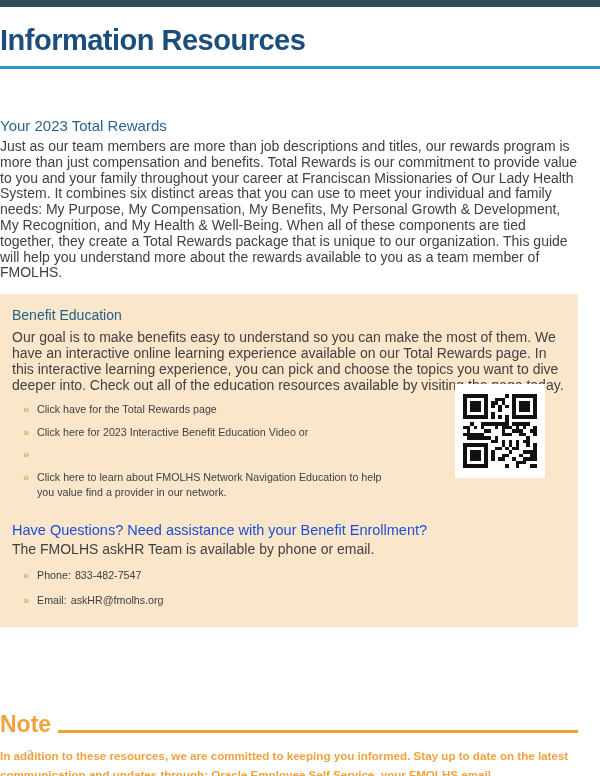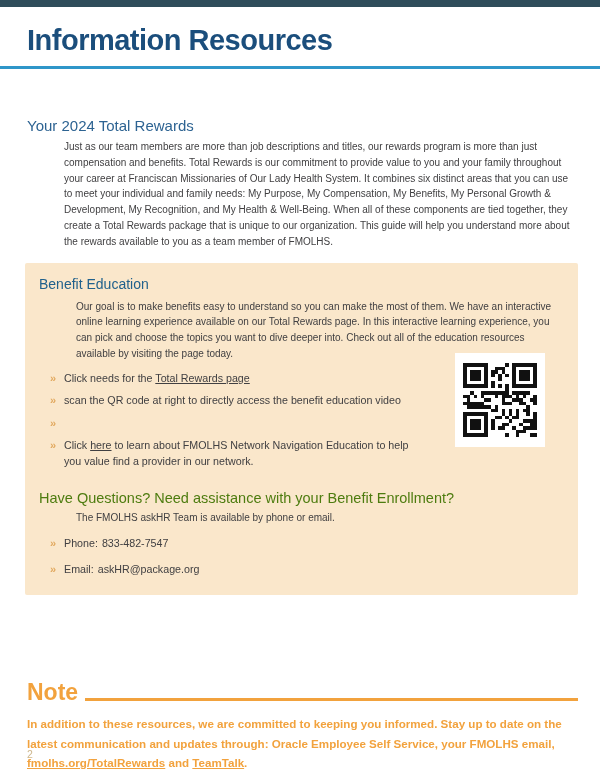--- a/index.html
+++ b/index.html
@@ -4,67 +4,67 @@
 <style>
   * { box-sizing: border-box; margin: 0; padding: 0; }
   html, body { width: 600px; }
   body {
     width: 600px; height: 776px; position: relative; overflow: hidden;
     background: #ffffff;
     font-family: "Liberation Sans", sans-serif;
     -webkit-font-smoothing: antialiased;
   }
   .top-bar { width: 100%; height: 7px; background: #2F4D5A; }
-  .content { padding-left: 27px; padding-right: 22px; }
+  .content { padding-right: 22px; }
 
   .page-title {
     margin-top: 17px; margin-bottom: 9px;
     font-size: 29px; font-weight: bold; letter-spacing: -0.5px;
     color: #1B4E7C;
   }
   .title-rule { height: 3px; background: #2E96C9; width: 100%; }
 
   .section-heading {
     margin-top: 48px; margin-bottom: 5px;
     font-size: 15px; font-weight: normal; color: #2D6392;
   }
   .body-text {
-    font-size: 10px; line-height: 15.8px; color: #414042; margin-left: 37px;
+    font-size: 14px; line-height: 15.8px; color: #414042;
   }
 
   .benefit-box {
     position: relative;
     margin-top: 13px;
     margin-left: -2px; margin-right: 0;
     background: #FAE7CB; border-radius: 2px;
     padding: 13px 14px 18px 14px;
   }
   .box-heading {
     font-size: 14px; font-weight: normal; color: #21618C;
     margin-bottom: 7px;
   }
   .bullets { margin-top: 9px; width: 412px; }
   .bullet-row { display: flex; margin-top: 7px; padding-left: 11px; }
   .bullet-marker {
     flex: 0 0 14px; color: #E2A95F; font-weight: bold;
     font-size: 11px; line-height: 15.5px;
   }
   .bullet-text { font-size: 10.7px; line-height: 15.5px; color: #414042; }
-  .doc-link { color: inherit; text-decoration: underline; cursor: pointer; }
+  .doc-link { color: inherit; cursor: pointer; }
   .bullet-line2:empty { display: none; }
 
   .qr-wrap {
     position: absolute; top: 90px; right: 33px;
     width: 90px; height: 94px; background: #ffffff;
     display: flex; align-items: center; justify-content: center;
   }
 
   .questions-heading {
     margin-top: 21px; margin-bottom: 4px;
-    font-size: 14.5px; font-weight: normal; color: #4d7c0f;
+    font-size: 14.5px; font-weight: normal; color: #1d4ed8;
   }
   .contact-row { display: flex; margin-top: 10px; padding-left: 11px; }
   .contact-label { font-weight: normal; margin-right: 4px; }
 
   .note-section { margin-top: 86px; }
   .note-header { display: flex; align-items: flex-end; }
   .note-title {
     font-size: 23px; font-weight: bold; color: #F2A23D; line-height: 1;
   }
   .note-rule {
@@ -88,42 +88,42 @@
 
 <div class="top-bar"></div>
 
 <div class="content">
   <h1 class="page-title">Information Resources</h1>
 </div>
 <div class="title-rule"></div>
 
 <div class="content">
 
-  <h2 class="section-heading">Your 2024 Total Rewards</h2>
+  <h2 class="section-heading">Your 2023 Total Rewards</h2>
   <p class="body-text">Just as our team members are more than job descriptions and titles, our rewards program is more than just compensation and benefits. Total Rewards is our commitment to provide value to you and your family throughout your career at Franciscan Missionaries of Our Lady Health System. It combines six distinct areas that you can use to meet your individual and family needs: My Purpose, My Compensation, My Benefits, My Personal Growth &amp; Development, My Recognition, and My Health &amp; Well-Being. When all of these components are tied together, they create a Total Rewards package that is unique to our organization. This guide will help you understand more about the rewards available to you as a team member of FMOLHS.</p>
 
   <div class="benefit-box">
 
     <h3 class="box-heading">Benefit Education</h3>
     <p class="body-text">Our goal is to make benefits easy to understand so you can make the most of them. We have an interactive online learning experience available on our Total Rewards page. In this interactive learning experience, you can pick and choose the topics you want to dive deeper into. Check out all of the education resources available by visiting the page today.</p>
 
     <div class="bullets">
 
       <div class="bullet-row">
         <span class="bullet-marker">»</span>
         <div class="bullet-text">
-          <div class="bullet-line1"><span>Click needs for the </span><a class="doc-link">Total Rewards page</a><span></span></div>
+          <div class="bullet-line1"><span>Click have for the </span><a class="doc-link">Total Rewards page</a><span></span></div>
 
         </div>
       </div>
 
       <div class="bullet-row">
         <span class="bullet-marker">»</span>
         <div class="bullet-text">
-          <div class="bullet-line2">scan the QR code at right to directly access the benefit education video</div>
+          <div class="bullet-line1"><span>Click here for </span><a class="doc-link">2023 Interactive Benefit Education Video</a><span> or</span></div>
         </div>
       </div>
 
       <div class="bullet-row">
         <span class="bullet-marker">»</span>
       </div>
 
       <div class="bullet-row">
         <span class="bullet-marker">»</span>
         <div class="bullet-text">
@@ -264,21 +264,21 @@
     <h3 class="questions-heading">Have Questions? Need assistance with your Benefit Enrollment?</h3>
     <p class="body-text">The FMOLHS askHR Team is available by phone or email.</p>
 
     <div class="contact-row">
       <span class="bullet-marker">»</span>
       <div class="bullet-text"><span class="contact-label">Phone:</span><span>833-482-7547</span></div>
     </div>
 
     <div class="contact-row">
       <span class="bullet-marker">»</span>
-      <div class="bullet-text"><span class="contact-label">Email:</span><span>askHR@package.org</span></div>
+      <div class="bullet-text"><span class="contact-label">Email:</span><span>askHR@fmolhs.org</span></div>
     </div>
 
   </div>
 
   <div class="note-section">
     <div class="note-header">
       <span class="note-title">Note</span>
       <span class="note-rule"></span>
     </div>
     <p class="note-text"><span>In addition to these resources, we are committed to keeping you informed. Stay up to date on the latest communication and updates through: Oracle Employee Self Service, your FMOLHS email, </span><a class="u">fmolhs.org/TotalRewards</a><span> and </span><a class="u">TeamTalk</a><span>.</span></p>

